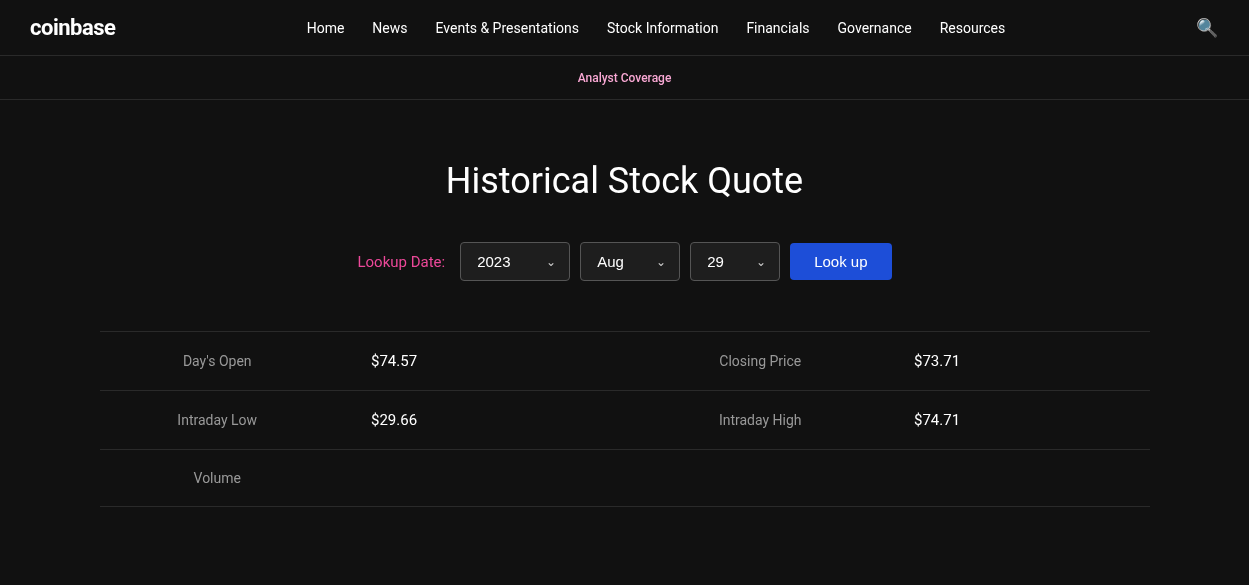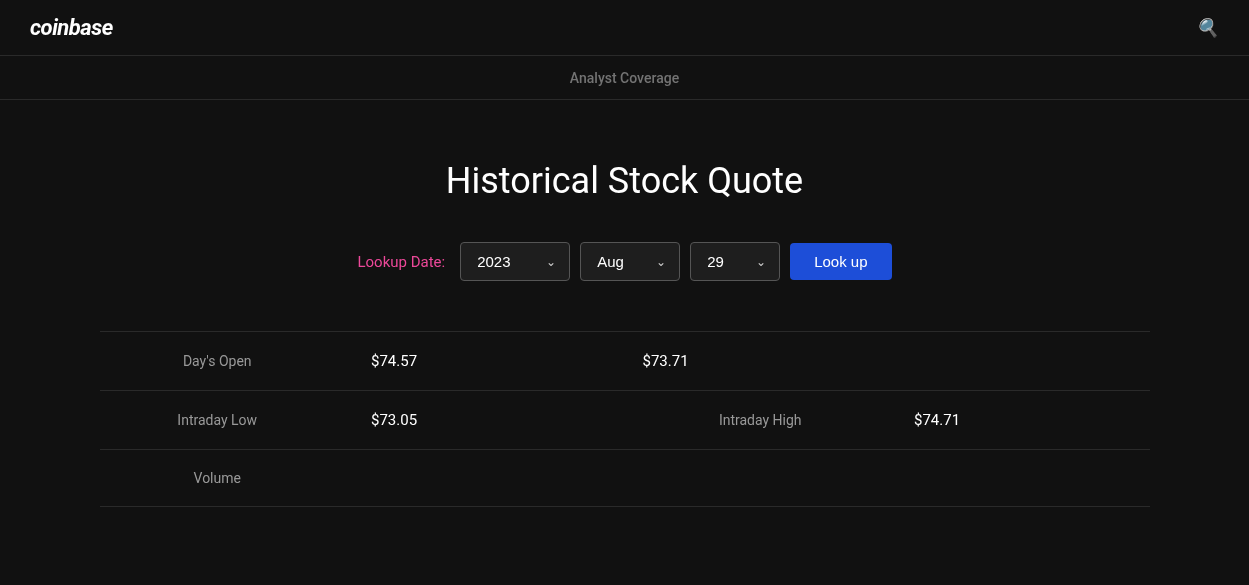--- a/index.html
+++ b/index.html
@@ -18,21 +18,20 @@
     }
 
     
     .top-nav {
       background-color: #111111;
       display: flex;
       align-items: center;
       padding: 0 30px;
       height: 55px;
       justify-content: space-between;
-      font-style: italic;
     }
 
     .nav-logo {
       color: #ffffff;
       font-size: 22px;
       font-weight: 700;
       letter-spacing: -0.5px;
       text-decoration: none;
     }
 
@@ -62,23 +61,23 @@
       background-color: #111111;
       border-top: 1px solid #2a2a2a;
       border-bottom: 1px solid #2a2a2a;
       display: flex;
       justify-content: center;
       align-items: center;
       height: 45px;
     }
 
     .sub-nav a {
-      color: #737373;
+      color: #f9a8d4;
       text-decoration: none;
-      font-size: 14px;
+      font-size: 12px;
       font-weight: 500;
     }
 
     
     .main-content {
       display: flex;
       flex-direction: column;
       align-items: center;
       padding: 60px 20px 40px;
     }
@@ -189,20 +188,29 @@
       font-size: 15px;
       text-align: left;
     }
   </style>
 </head>
 <body>
 
 <nav class="top-nav">
   <a class="nav-logo" href="#">coinbase</a>
 
+  <ul class="nav-links">
+    <li><a href="#">Home</a></li>
+    <li><a href="#">News</a></li>
+    <li><a href="#">Events &amp; Presentations</a></li>
+    <li><a href="#">Stock Information</a></li>
+    <li><a href="#">Financials</a></li>
+    <li><a href="#">Governance</a></li>
+    <li><a href="#">Resources</a></li>
+  </ul>
 
   <span class="nav-search-icon">🔍</span>
 </nav>
 
 <div class="sub-nav">
   <a href="#">Analyst Coverage</a>
 </div>
 
 <div class="main-content">
 
@@ -244,26 +252,27 @@
     </div>
 
     <button class="lookup-button">Look up</button>
   </div>
 
   <div class="stock-table">
 
     <div class="stock-row">
       <div class="cell-label">Day's Open</div>
       <div class="cell-value">$74.57</div>
+      <div class="cell-label">Closing Price</div>
       <div class="cell-value">$73.71</div>
     </div>
 
     <div class="stock-row">
       <div class="cell-label">Intraday Low</div>
-      <div class="cell-value">$73.05</div>
+      <div class="cell-value">$29.66</div>
       <div class="cell-label">Intraday High</div>
       <div class="cell-value">$74.71</div>
     </div>
 
     <div class="stock-row">
       <div class="cell-label">Volume</div>
       <div class="cell-label"></div>
       <div class="cell-value"></div>
     </div>
 

